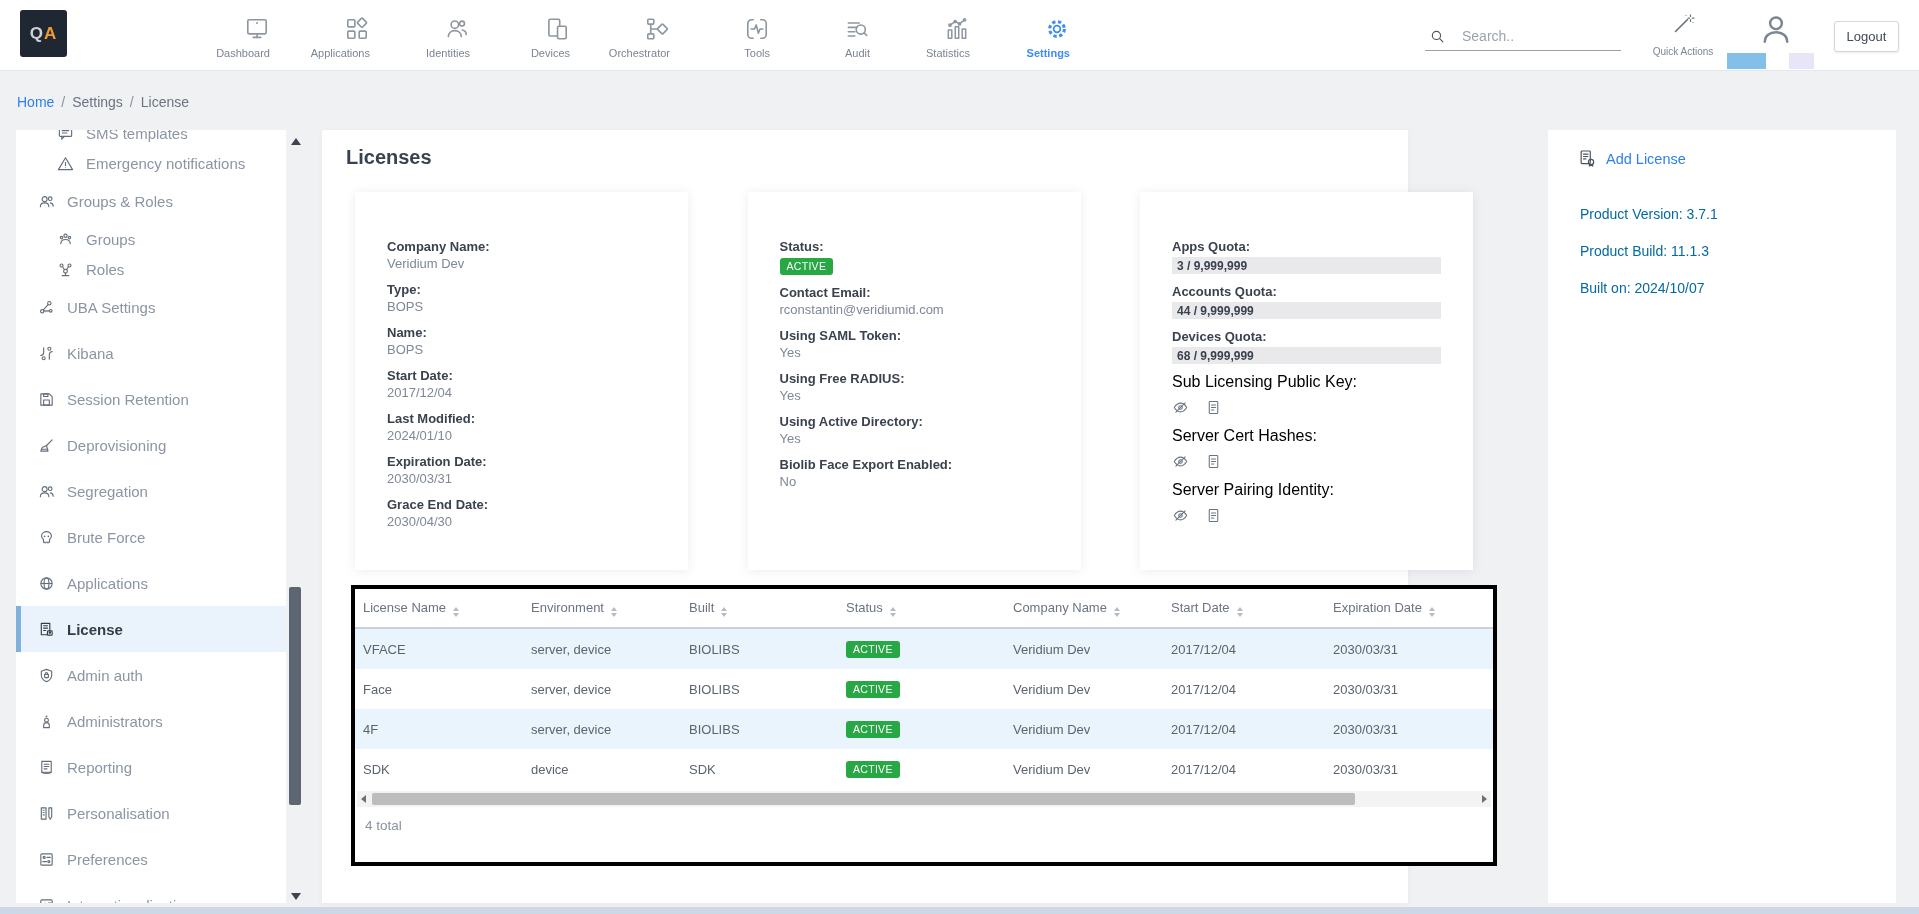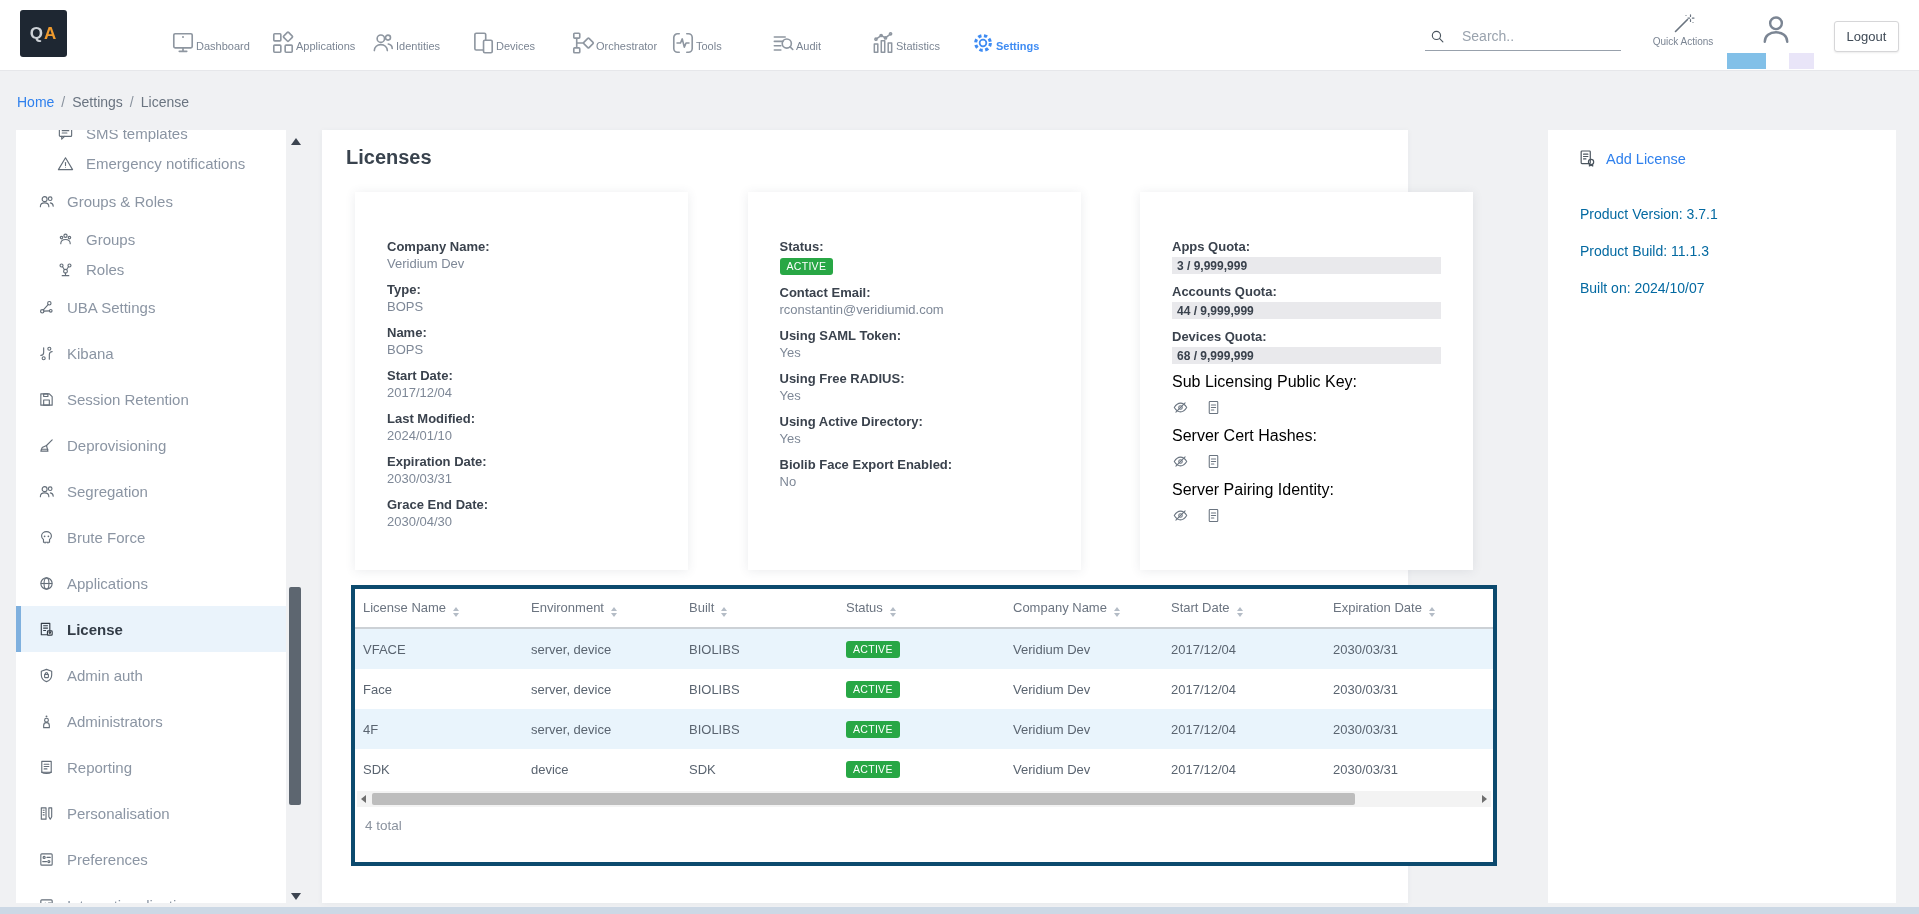--- a/index.html
+++ b/index.html
@@ -7,37 +7,37 @@
   #stage{position:relative;width:1919px;height:914px;overflow:hidden;background:#f0f1f3;}
 
   
   #topbar{position:absolute;left:0;top:0;width:1919px;height:70px;background:#fff;
     box-shadow:0 1px 0 #e6e7ea;z-index:5;}
   #logo{position:absolute;left:20px;top:10px;width:47px;height:47px;background:#1e2732;
     border-radius:3px;display:flex;align-items:center;justify-content:center;
     font-size:17px;font-weight:700;letter-spacing:1px;}
   #logo .q{color:#ccd1d6;} #logo .a{color:#f09b2e;}
   #mainnav{position:absolute;left:170px;top:0;height:70px;display:flex;}
-  .nav-item{width:100px;display:flex;align-items:center;
+  .nav-item{width:100px;display:flex;flex-direction:column;align-items:flex-end;
     padding-top:16px;cursor:pointer;box-sizing:border-box;}
   .nic{width:26px;height:26px;color:#8e96a0;flex:none;}
   .nav-label{font-size:11px;color:#7b8593;margin-top:5px;white-space:nowrap;}
   .nav-item.active .nic{color:#3f8cf3;}
   .nav-item.active .nav-label{color:#3f8cf3;font-weight:700;}
 
   #searchwrap{position:absolute;left:1425px;top:22px;width:196px;height:28px;
     border-bottom:1px solid #98a1ac;display:flex;align-items:center;}
   #searchwrap .sic24{width:17px;height:17px;color:#4a545e;margin-left:4px;flex:none;}
   #search-input{border:none;outline:none;background:transparent;font-size:14px;
     color:#39434e;margin-left:14px;width:150px;font-family:inherit;}
   #search-input::placeholder{color:#9aa3ae;}
   #quickactions{position:absolute;left:1645px;top:12px;width:76px;display:flex;
     flex-direction:column;align-items:center;cursor:pointer;}
   #quickactions .nic{width:24px;height:24px;color:#6a7480;}
-  #quickactions .qa-label{font-size:10px;color:#7b8593;white-space:nowrap;}
+  #quickactions .qa-label{font-size:10px;color:#7b8593;margin-top:10px;white-space:nowrap;}
   #avatar{position:absolute;left:1758px;top:11px;width:36px;height:36px;color:#7b8593;cursor:pointer;}
   .swatch{position:absolute;top:53px;height:16px;}
   #swatch-blue{left:1727px;width:39px;background:#82c0e8;}
   #swatch-lav{left:1789px;width:25px;background:#e9e5f8;}
   #logout-btn{position:absolute;left:1834px;top:21px;width:65px;height:31px;background:#fff;
     border:1px solid #d6d6d8;border-radius:3px;font-size:13px;color:#3f4a56;cursor:pointer;
     box-shadow:0 1px 2px rgba(0,0,0,.08);font-family:inherit;}
 
   
   #breadcrumb{position:absolute;left:17px;top:94px;font-size:14px;color:#6a7480;}
@@ -77,21 +77,21 @@
   .badge{display:inline-block;background:#28a745;color:#fff;font-size:10.5px;font-weight:400;
     padding:3px 7px;border-radius:3px;letter-spacing:.3px;line-height:11px;}
   .field .badge{margin-top:3px;}
   .qbar{background:#e9e9ec;height:17px;margin-top:2px;display:flex;align-items:center;}
   .qtxt{font-size:12px;font-weight:700;color:#3a424d;padding-left:5px;}
   .sec-icons{display:flex;gap:16px;margin:8px 0 11px;color:#6a7480;}
   .sec-icons .sic24{width:17px;height:17px;cursor:pointer;}
 
   
   #tablebox{position:absolute;left:29px;top:455px;width:1146px;height:281px;
-    border:4px solid #0c4a6e;box-sizing:border-box;background:#fff;}
+    border:4px solid #000000;box-sizing:border-box;background:#fff;}
   #lic-table{width:100%;border-collapse:collapse;table-layout:fixed;}
   #lic-table th{height:38px;font-weight:400;color:#6b7480;font-size:13px;text-align:left;
     border-bottom:2px solid #ccd1d6;padding:0 0 0 8px;white-space:nowrap;cursor:pointer;}
   #lic-table td{height:40px;font-size:13px;color:#5a6470;padding:0 0 0 8px;white-space:nowrap;}
   #lic-table tr.alt{background:#e9f4fc;}
   .sort-icon{display:inline-flex;flex-direction:column;gap:2px;margin-left:7px;vertical-align:1px;}
   .sort-icon i{display:block;width:0;height:0;border-left:3.5px solid transparent;
     border-right:3.5px solid transparent;}
   .sort-icon .up{border-bottom:4px solid #b4bcc6;}
   .sort-icon .down{border-top:4px solid #b4bcc6;}

